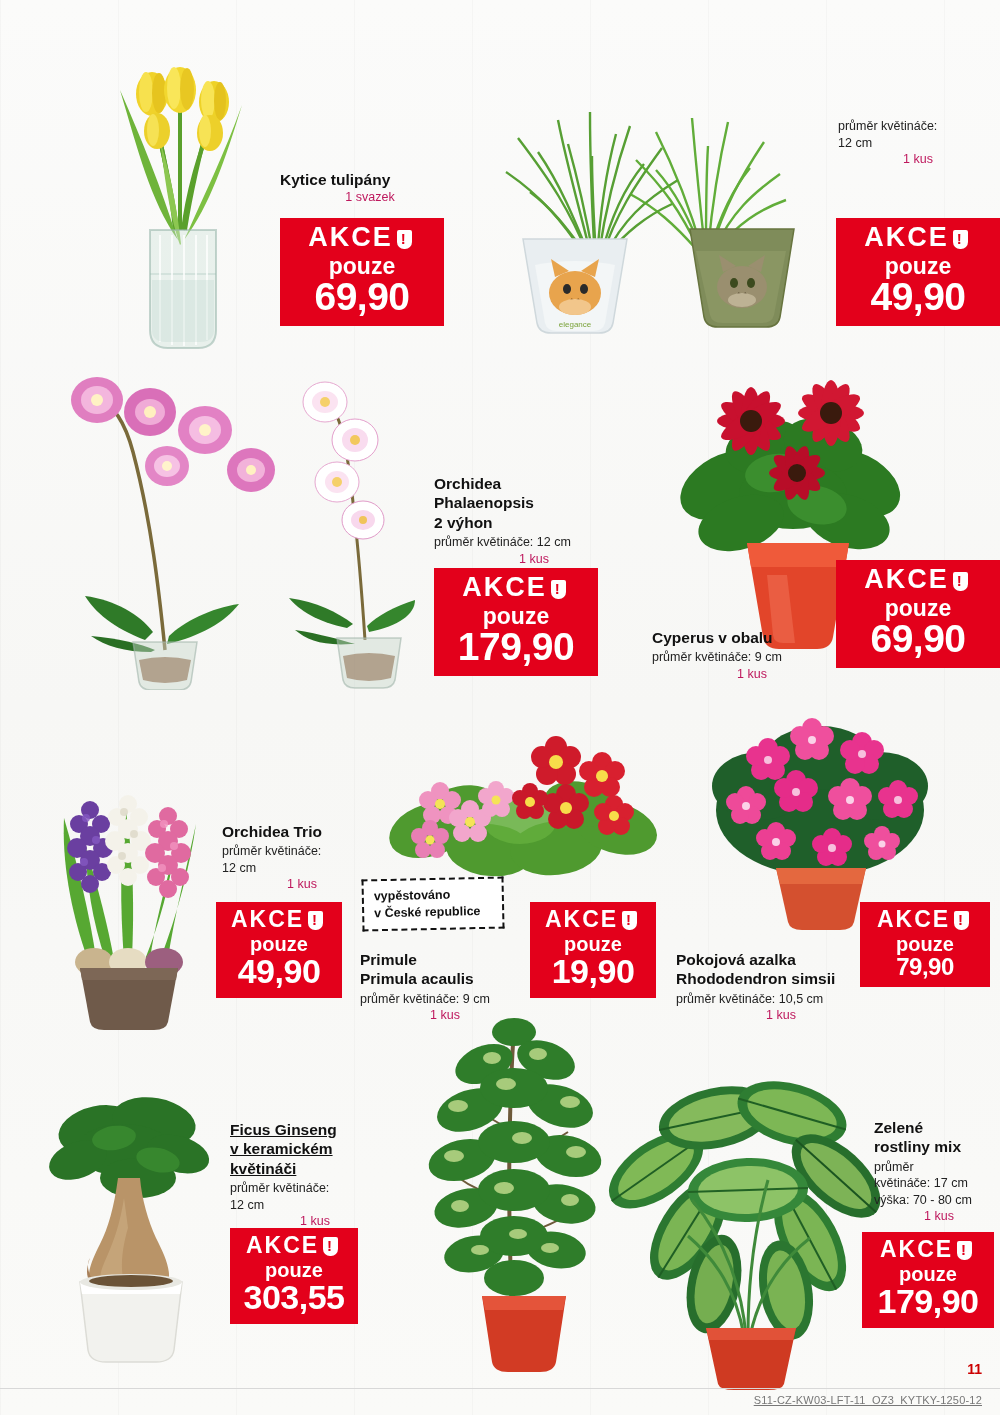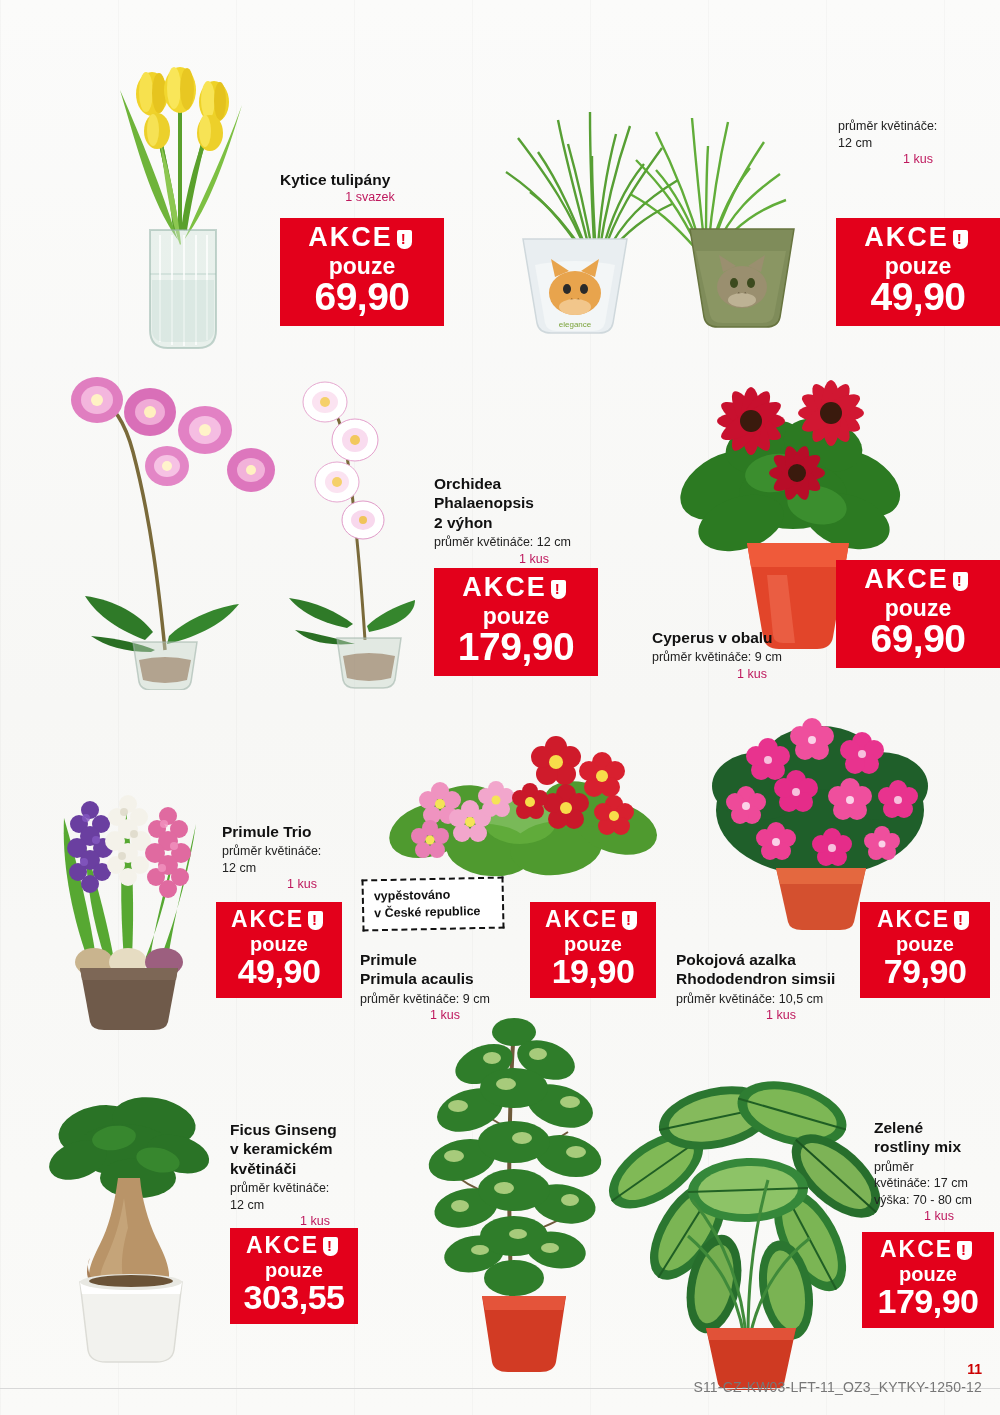--- a/index.html
+++ b/index.html
@@ -104,22 +104,22 @@
 
   
   .footer-line {
     position:absolute; left:0; right:0; bottom:26px; height:1px; background:#d8d8d8;
   }
   .page-num {
     position:absolute; right:18px; bottom:38px;
     font-size:14px; font-weight:bold; color:#c00;
   }
   .footer-code {
-    position:absolute; right:18px; bottom:20px;
-    font-size:14px; color:#777; letter-spacing:0.2px;
+    position:absolute; right:18px; bottom:9px;
+    font-size:11px; color:#777; letter-spacing:0.2px;text-decoration:underline;
   }
 
   
   .art { position:absolute; }
 </style>
 </head>
 <body>
 
 <div class="page-bg"></div>
 <div class="page-inner">
@@ -504,21 +504,21 @@
       <ellipse cx="66" cy="222" rx="19" ry="14" fill="#c9b48e"></ellipse>
       <ellipse cx="100" cy="222" rx="19" ry="14" fill="#e6dcc2"></ellipse>
       <ellipse cx="136" cy="222" rx="19" ry="14" fill="#9c5f7f"></ellipse>
 
       <path d="M52 228 L62 282 Q64 290 76 290 L126 290 Q138 290 140 282 L150 228 Z" fill="#6f5a4a"></path>
       <path d="M52 228 L150 228 L148 240 L54 240 Z" fill="#7d6756"></path>
     </svg>
   </div>
 
   <div class="ptext" style="left:222px; top:822px; width:160px;">
-    <div class="name" style="white-space:pre-line;">Primule Trio</div>
+    <div class="name" style="white-space:pre-line;">Orchidea Trio</div>
     <div class="desc" style="white-space:pre-line;">průměr květináče:
 12 cm</div>
     <div class="unit">1 kus</div>
   </div>
 
   <div class="tag" style="left:216px; top:902px; width:126px;">
     <div class="akce" style="font-size:23px;">
       <span>AKCE</span><span class="excl">!</span>
     </div>
     <div class="pouze" style="font-size:20px;">pouze</div>
@@ -781,21 +781,21 @@
 Rhododendron simsii</div>
     <div class="desc" style="white-space:pre-line;">průměr květináče: 10,5 cm</div>
     <div class="unit">1 kus</div>
   </div>
 
   <div class="tag" style="left:860px; top:902px; width:130px;">
     <div class="akce" style="font-size:23px;">
       <span>AKCE</span><span class="excl">!</span>
     </div>
     <div class="pouze" style="font-size:20px;">pouze</div>
-    <div class="price" style="font-size:34px;">79,90</div>
+    <div class="price" style="font-size:24px;">79,90</div>
   </div>
 
   <div class="art" style="left:28px; top:1078px; width:210px; height:290px;">
     <svg width="210" height="290" viewBox="0 0 210 290">
 
       <g fill="#2a7326">
         <ellipse cx="70" cy="52" rx="40" ry="24" transform="rotate(-12 70 52)"></ellipse>
         <ellipse cx="126" cy="44" rx="42" ry="24" transform="rotate(10 126 44)"></ellipse>
         <ellipse cx="96" cy="72" rx="48" ry="26"></ellipse>
         <ellipse cx="50" cy="82" rx="30" ry="18" transform="rotate(-20 50 82)"></ellipse>
@@ -812,21 +812,21 @@
       <path d="M66 204 C60 196 58 186 62 180 C58 190 58 198 62 204 Z" fill="#a8805a"></path>
 
       <path d="M52 204 L60 272 Q62 284 78 284 L128 284 Q144 284 146 272 L154 204 Z" fill="#f2f2ee" stroke="#dcdcd6" stroke-width="1.5"></path>
       <path d="M52 204 L154 204 L152 216 L54 216 Z" fill="#ffffff"></path>
       <ellipse cx="103" cy="204" rx="51" ry="8" fill="#e8e8e2"></ellipse>
       <ellipse cx="103" cy="203" rx="42" ry="6" fill="#6b5337"></ellipse>
     </svg>
   </div>
 
   <div class="ptext" style="left:230px; top:1120px; width:170px;">
-    <div class="name" style="white-space:pre-line;">Ficus Ginseng
+    <div class="name" style="white-space:pre-line;text-decoration:underline;">Ficus Ginseng
 v keramickém
 květináči</div>
     <div class="desc" style="white-space:pre-line;">průměr květináče:
 12 cm</div>
     <div class="unit">1 kus</div>
   </div>
 
   <div class="tag" style="left:230px; top:1228px; width:128px;">
     <div class="akce" style="font-size:23px;">
       <span>AKCE</span><span class="excl">!</span>

